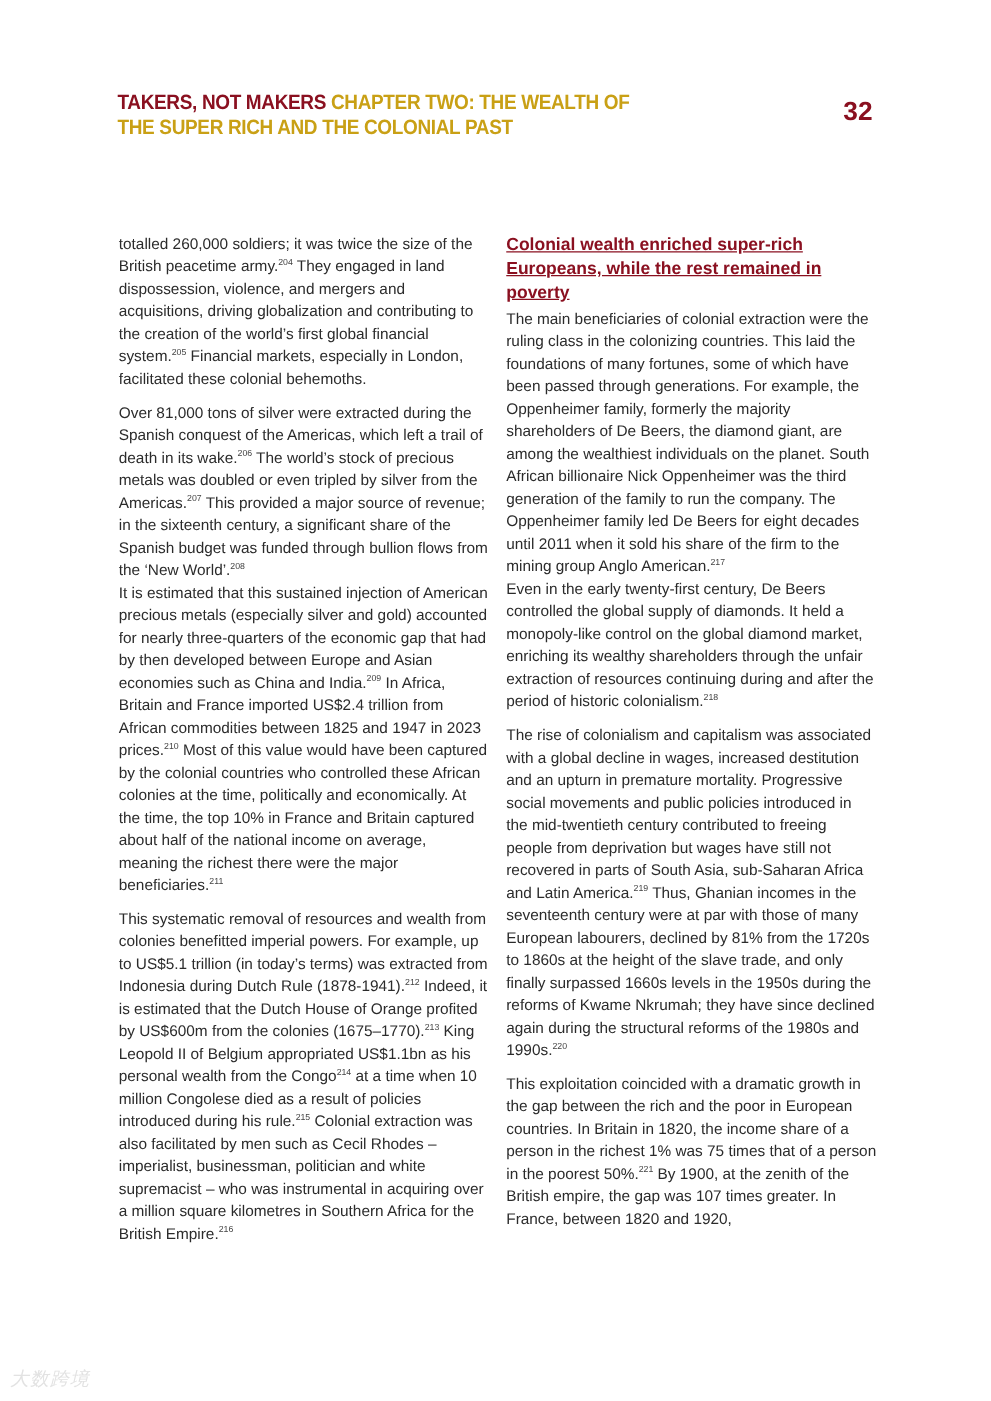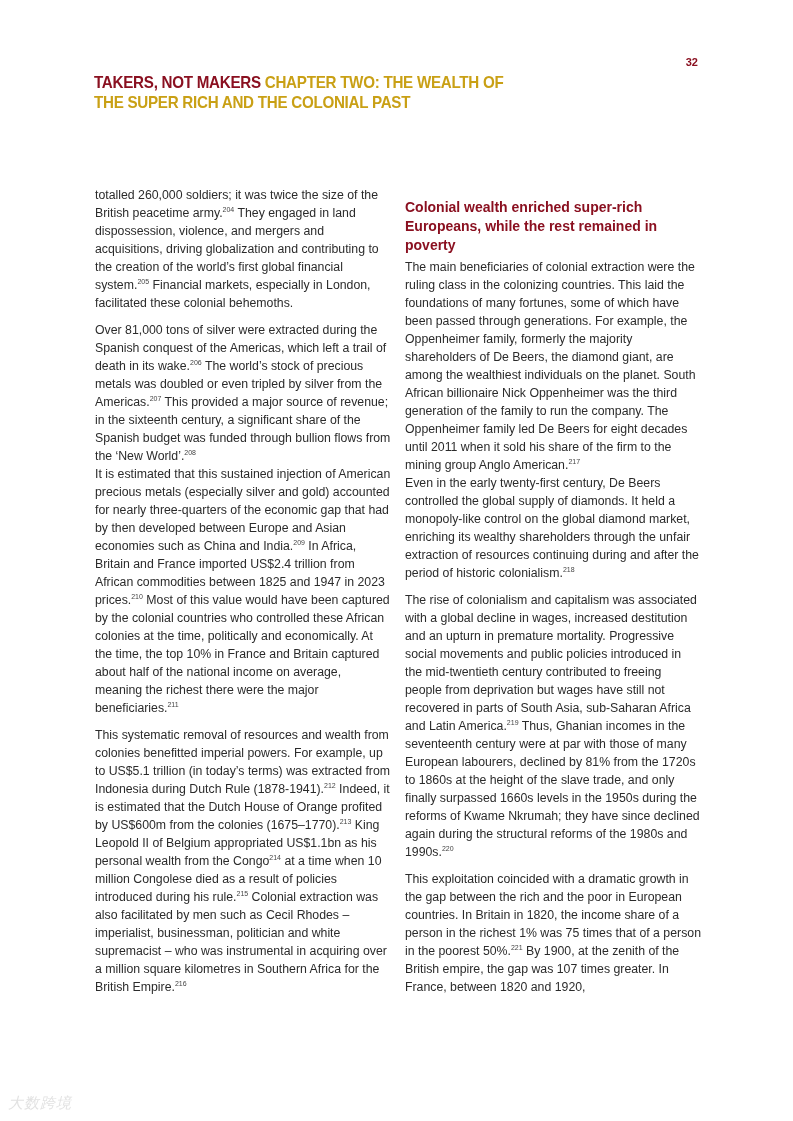--- a/index.html
+++ b/index.html
@@ -3,28 +3,28 @@
 <meta charset="utf-8">
 <style>
   html, body { margin:0; padding:0; }
   body { width:793px; height:1121px; background:#ffffff; position:relative; overflow:hidden;
          font-family:"Liberation Sans", sans-serif; color:#2a2a2a; }
   .header { position:absolute; left:94px; top:72px; width:480px;
             font-family:"Liberation Sans", sans-serif; font-weight:bold; font-size:16.5px;
             line-height:20px; letter-spacing:-0.3px; transform:scaleX(0.92); transform-origin:left top; }
   .hdr-red { color:#8a1020; }
   .hdr-gold { color:#c9a015; }
-  .pagenum { position:absolute; right:95px; top:56px; font-weight:bold; font-size:11px; color:#8a1020; }
+  .pagenum { position:absolute; right:95px; top:78px; font-weight:bold; font-size:21px; color:#8a1020; }
   .col { position:absolute; top:186px; width:296px; font-size:12.3px; line-height:18px; color:#2b2b2b; }
   .col.left { left:95px; }
   .col.right { left:405px; }
   .col p { margin:0 0 9px 0; }
   .col p.tight { margin:0; }
   sup { font-size:7px; line-height:0; vertical-align:super; color:#444; }
-  .subhead { color:#8a1020; font-weight:bold; font-size:14px; line-height:19px; margin:12px 0 3px 0; }
+  .subhead { color:#8a1020; font-weight:bold; font-size:14px; line-height:19px; margin:0 0 3px 0;text-decoration:underline; }
   .watermark { position:absolute; left:8px; top:1094px; font-size:15px; color:#e2e2e2; letter-spacing:1px;font-style:italic; }
 </style>
 </head>
 <body>
 
 <div class="header">
   <span class="hdr-red">TAKERS, NOT MAKERS</span>
   <span class="hdr-gold">CHAPTER TWO: THE WEALTH OF THE SUPER RICH AND THE COLONIAL PAST</span>
 </div>
 <div class="pagenum">32</div>

